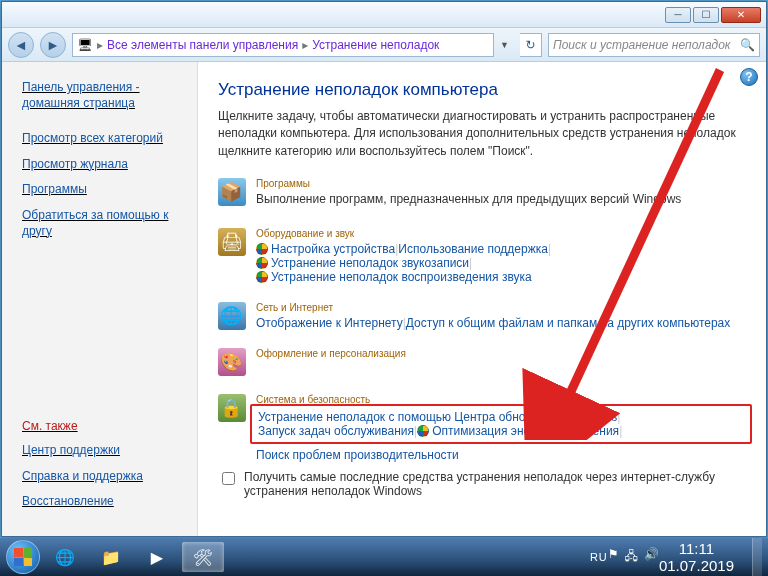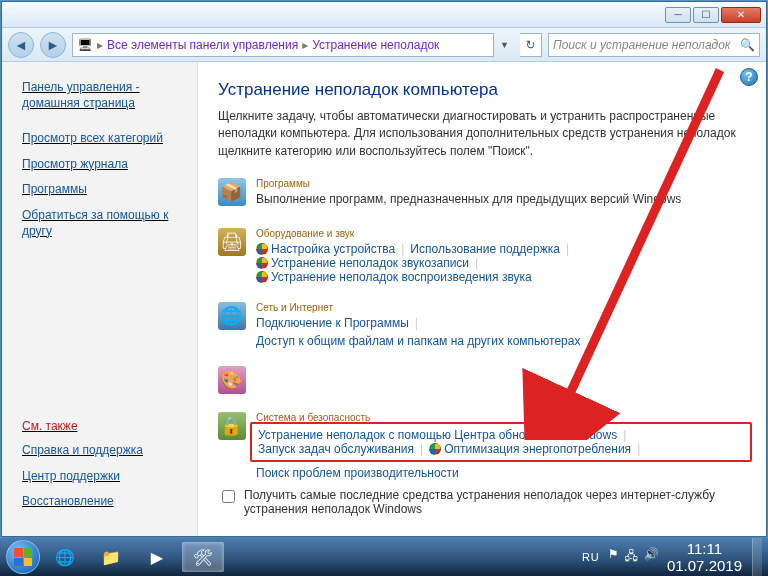--- a/index.html
+++ b/index.html
@@ -121,21 +121,21 @@
   }
   .cat .cicon {
     width: 28px; height: 28px; flex: 0 0 28px;
     border-radius: 3px;
     display:inline-flex; align-items:center; justify-content:center;
     font-size: 18px; color:#fff;
   }
   .cat .cbody { flex: 1; }
   .cat .ctitle { color: #a16207; font-size: 10px; margin-bottom: 3px; }
   .cat .csub { color: #333; margin-bottom: 4px; }
-  .cat .links { display:flex; flex-wrap:wrap; gap: 4px 6px; align-items:center; }
+  .cat .links { display:flex; flex-wrap:wrap; gap: 4px 0; align-items:center; }
   .cat .links a { color:#1556a5; text-decoration:none; white-space:nowrap; }
   .cat .links .divider { color:#ccc; }
   .shield {
     display:inline-block; width:12px; height:12px;
     border-radius:50%;
     background: conic-gradient(#f0c020 0 90deg, #d03020 90deg 180deg, #2060c0 180deg 270deg, #20a040 270deg 360deg);
     vertical-align: -2px; margin-right: 3px;
     border: 1px solid rgba(0,0,0,.15);
   }
   .highlight-box {
@@ -188,21 +188,21 @@
   .start-orb .flag span:nth-child(3){background:#3070d0;}
   .start-orb .flag span:nth-child(4){background:#f0c030;}
   .tb-btn {
     width: 42px; height: 30px;
     border-radius: 2px;
     display:inline-flex; align-items:center; justify-content:center;
     font-size: 16px;
   }
   .tb-btn.active { background: rgba(255,255,255,.25); box-shadow: inset 0 0 4px rgba(255,255,255,.5); }
   .tb-spacer { flex:1; }
-  .tray { display:flex; align-items:center; gap:8px; margin-right:2px; }
+  .tray { display:flex; align-items:center; margin-right:10px; }
   .tray .lang { font-size:11px; letter-spacing:1px; }
   .tray .icons { display:flex; gap:6px; font-size:12px; }
   .tray .clock { text-align:center; line-height:1.15; font-size:15px; }
   .tb-showdesk { width:10px; height:38px; background: rgba(255,255,255,.15); border-left:1px solid rgba(255,255,255,.25); margin-left:4px; }
   
   .ic-prog { background: linear-gradient(to bottom,#8bc8eb,#3a8cc4); }
   .ic-hw   { background: linear-gradient(to bottom,#d4b25a,#a07820); }
   .ic-net  { background: linear-gradient(to bottom,#8bbde0,#3a77aa); }
   .ic-pers { background: linear-gradient(to bottom,#e4a0c4,#b05090); }
   .ic-sec  { background: linear-gradient(to bottom,#9abf70,#5a8a35); }
@@ -239,22 +239,22 @@
   <div class="content">
     <div class="sidebar">
       <a>Панель управления - домашняя страница</a>
       <div style="height:10px"></div>
       <a>Просмотр всех категорий</a>
       <a>Просмотр журнала</a>
       <a>Программы</a>
       <a>Обратиться за помощью к другу</a>
       <div class="secondary">
         <div class="hdr">См. также</div>
+        <a>Центр поддержки</a>
         <a>Справка и поддержка</a>
-        <a>Центр поддержки</a>
         <a>Восстановление</a>
       </div>
     </div>
 
     <div class="main">
       <span class="help-icon">?</span>
       <h1>Устранение неполадок компьютера</h1>
       <div class="intro">Щелкните задачу, чтобы автоматически диагностировать и устранить распространенные неполадки компьютера. Для использования дополнительных средств устранения неполадок щелкните категорию или воспользуйтесь полем "Поиск".</div>
 
       <div class="cat">
@@ -283,30 +283,31 @@
             <a><span class="shield"></span><span>Устранение неполадок воспроизведения звука</span></a>
           </div>
         </div>
       </div>
 
       <div class="cat">
         <span class="cicon ic-net">🌐</span>
         <div class="cbody">
           <div class="ctitle">Сеть и Интернет</div>
           <div class="links">
-            <a>Подключение к Программы</a>
+            <a>Отображение к Интернету</a>
             <span class="divider">|</span>
             <a>Доступ к общим файлам и папкам на других компьютерах</a>
           </div>
         </div>
       </div>
 
       <div class="cat">
         <span class="cicon ic-pers">🎨</span>
         <div class="cbody">
+          <div class="ctitle">Оформление и персонализация</div>
         </div>
       </div>
 
       <div class="cat" style="margin-bottom:8px;">
         <span class="cicon ic-sec">🔒</span>
         <div class="cbody">
           <div class="ctitle">Система и безопасность</div>
           <div class="highlight-box">
             <div class="links">
               <a>Устранение неполадок с помощью Центра обновления Windows</a>

